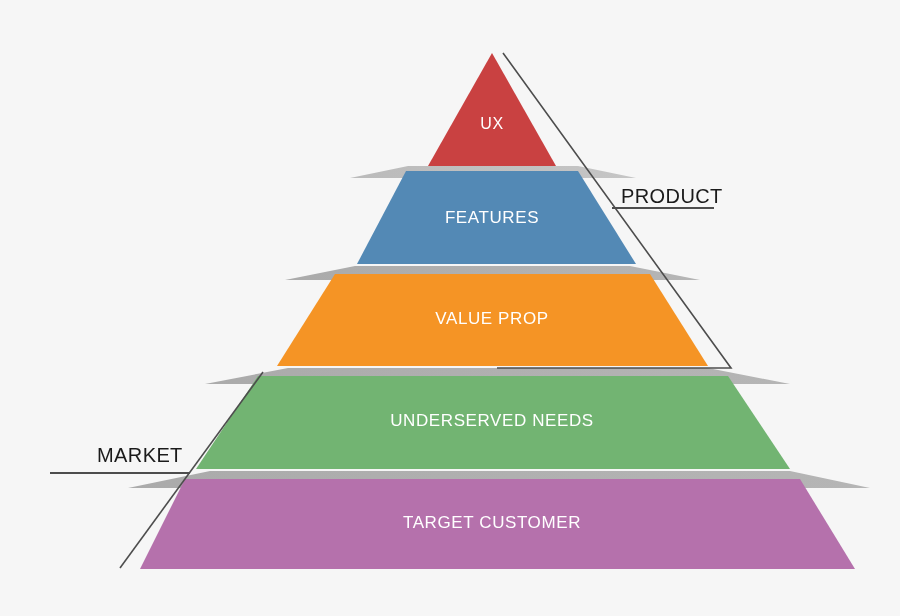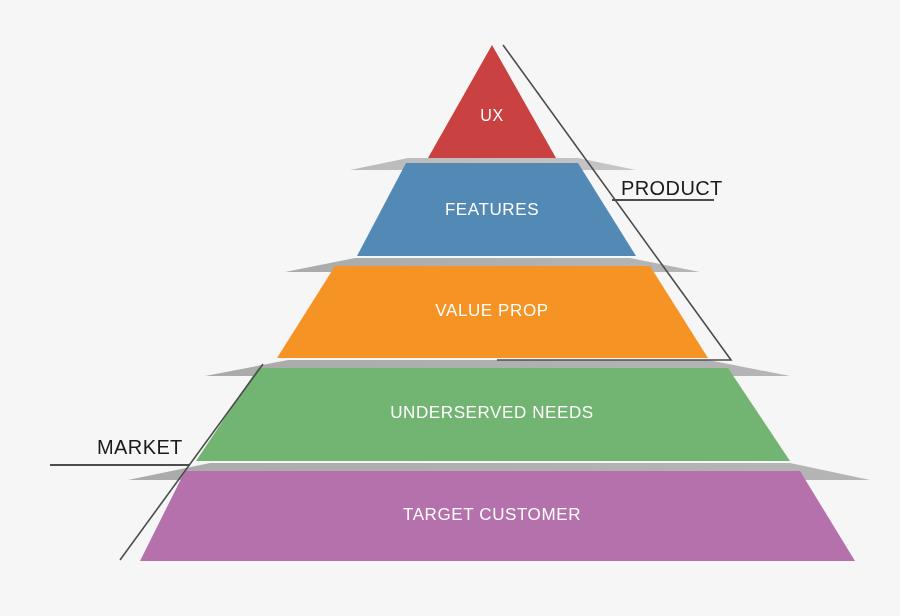--- a/index.html
+++ b/index.html
@@ -11,21 +11,21 @@
     width: 900px;
     height: 616px;
     background: #f6f6f6;
     font-family: "Liberation Sans", "DejaVu Sans", sans-serif;
     overflow: hidden;
     position: relative;
   }
   #stage {
     position: absolute;
     left: 0;
-    top: 8px;
+    top: 16px;
     width: 900px;
     height: 523px;
   }
   svg.pyramid {
     display: block;
     width: 900px;
     height: 616px;
   }
   .layer-label {
     fill: #ffffff;

